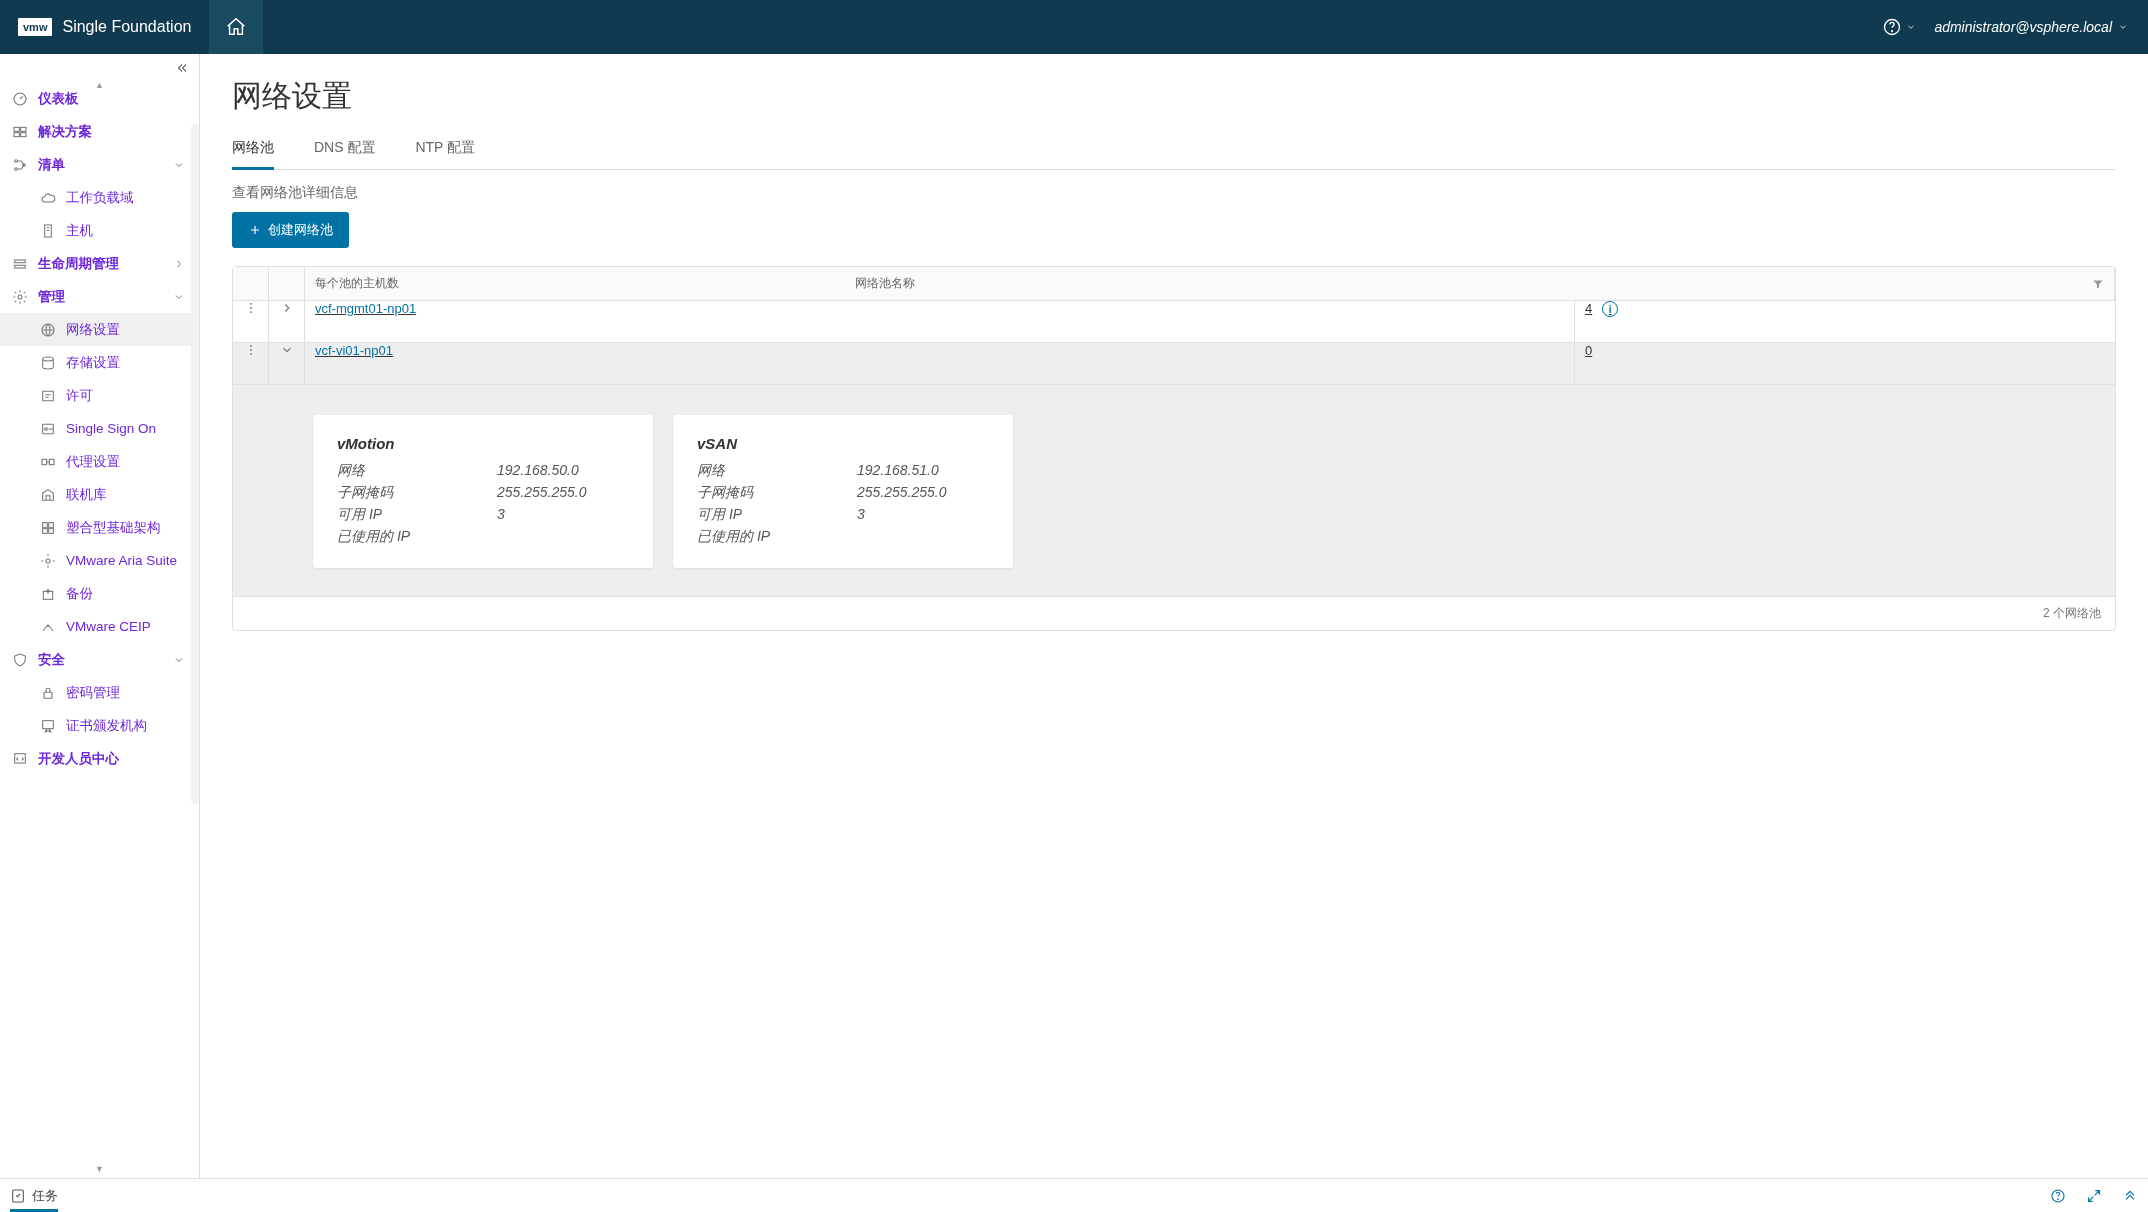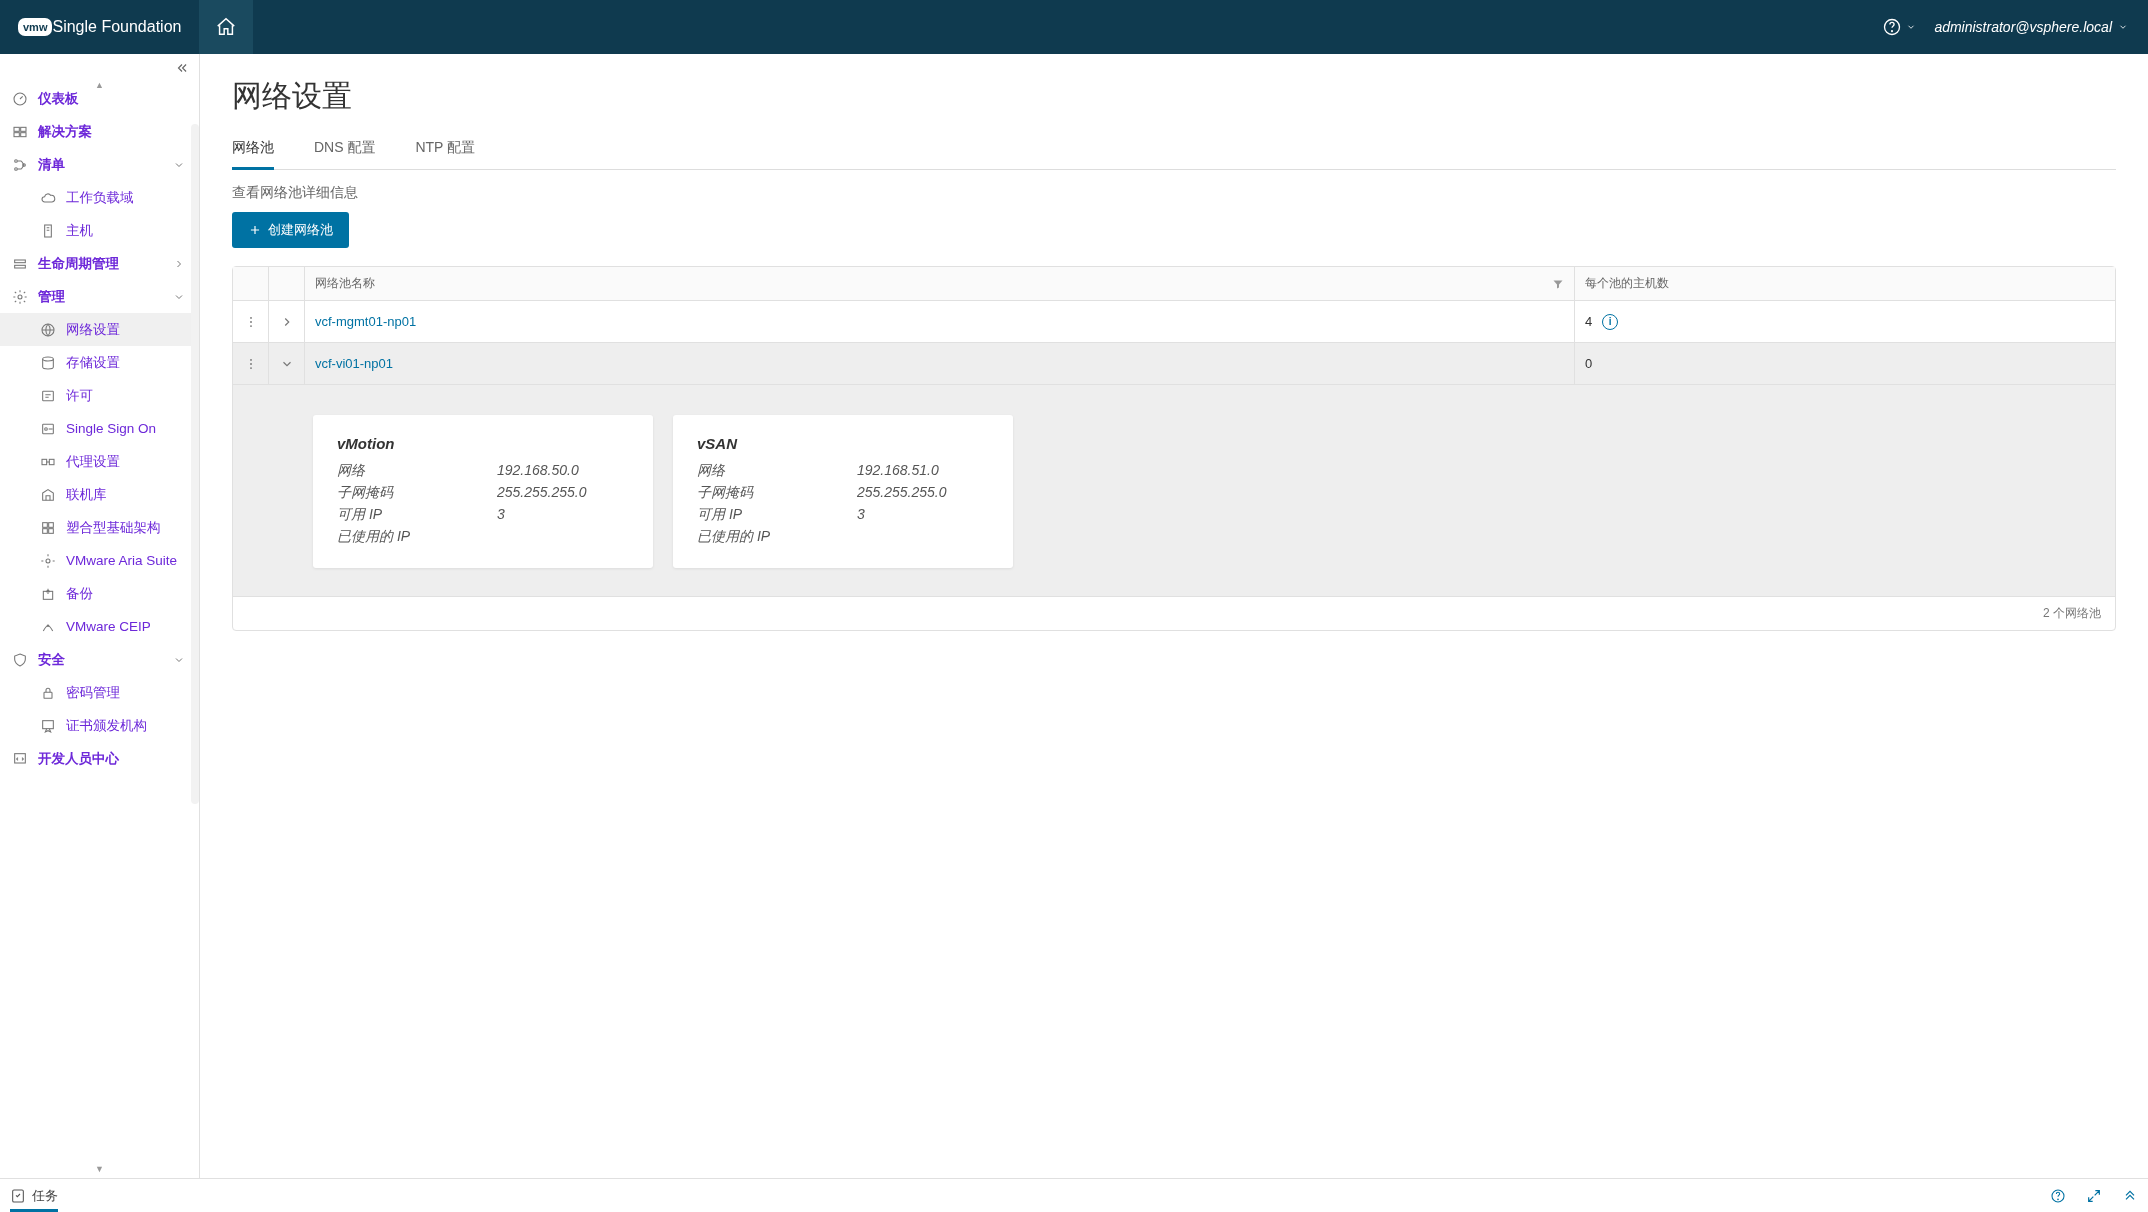--- a/index.html
+++ b/index.html
@@ -26,21 +26,22 @@
   align-items: center;
   padding: 0 18px;
   height: 100%;
 }
 .logo-box {
   background: #fff;
   color: #0f3a4f;
   font-weight: 700;
   font-size: 11px;
   padding: 3px 5px;
-  border-radius: 7px;
+  border-radius: 1px;
+  margin-right: 10px;
 }
 .product-name { font-size: 16px; font-weight: 400; }
 .home-btn {
   width: 54px;
   height: 100%;
   display: flex;
   align-items: center;
   justify-content: center;
   background: #1a4a5f;
   cursor: pointer;
@@ -149,21 +150,21 @@
 .col-hosts { width: 540px; }
 .tbody { }
 .row {
   display: flex;
   border-bottom: 1px solid #e0e0e0;
   min-height: 42px;
   align-items: stretch;
 }
 .row:last-child { border-bottom: none; }
 .row.expanded-parent { background: #eee; }
-.td { display: flex; align-items: center; padding: 0 10px; }
+.td { display: flex; padding: 0 10px; text-decoration: underline; }
 .link { color: #0072a3; cursor: pointer; }
 .ellipsis-btn, .expand-btn { cursor: pointer; color: #777; display:flex; justify-content:center; width:100%; }
 .info-icon { color: #0072a3; margin-left: 10px; border: 1px solid #0072a3; border-radius: 50%; width: 16px; height: 16px; display: inline-flex; align-items: center; justify-content: center; font-size: 10px; font-weight: 700; }
 
 .detail-row { background: #eee; padding: 30px 80px 28px; border-bottom: 1px solid #e0e0e0; display: flex; gap: 20px; }
 .card {
   background: #fff;
   border-radius: 3px;
   padding: 20px 24px;
   width: 340px;
@@ -470,28 +471,28 @@
         <svg width="14" height="14" viewBox="0 0 24 24" fill="none" stroke="#fff" stroke-width="2">
             <path d="M12 5v14M5 12h14"></path>
           </svg>
         <span>创建网络池</span>
       </button>
 
       <div class="data-table">
         <div class="table-head">
           <div class="th col-actions"></div>
           <div class="th col-expand"></div>
+          <div class="th col-hosts">
+            <span>每个池的主机数</span>
+          </div>
           <div class="th col-name">
             <span>网络池名称</span>
             <svg class="filter-icon" width="12" height="12" viewBox="0 0 24 24" fill="#999">
                 <path d="M3 5h18l-7 8v6l-4 2v-8z"></path>
               </svg>
-          </div>
-          <div class="th col-hosts">
-            <span>每个池的主机数</span>
           </div>
         </div>
         <div class="tbody" id="tbody">
             <div class="row">
     <div class="td col-actions">
                 <span class="ellipsis-btn">
                   <svg width="14" height="14" viewBox="0 0 24 24" fill="#777">
                     <circle cx="12" cy="5" r="1.6"></circle>
                     <circle cx="12" cy="12" r="1.6"></circle>
                     <circle cx="12" cy="19" r="1.6"></circle>

